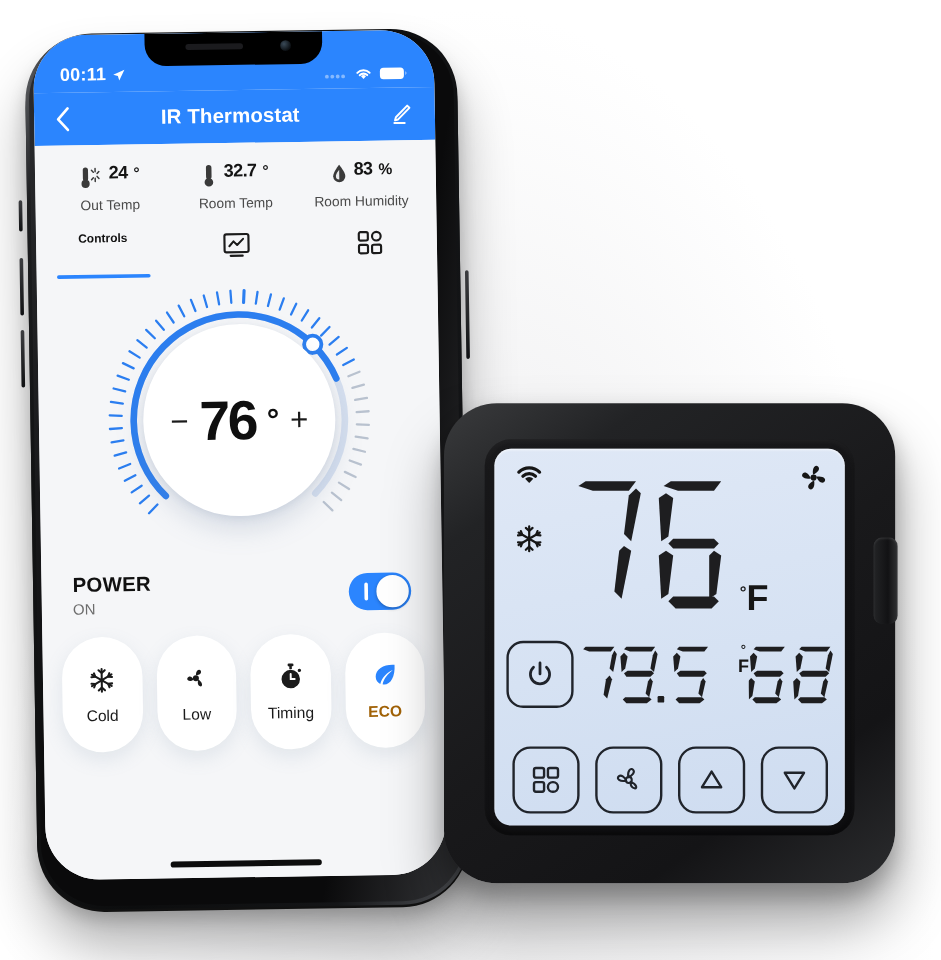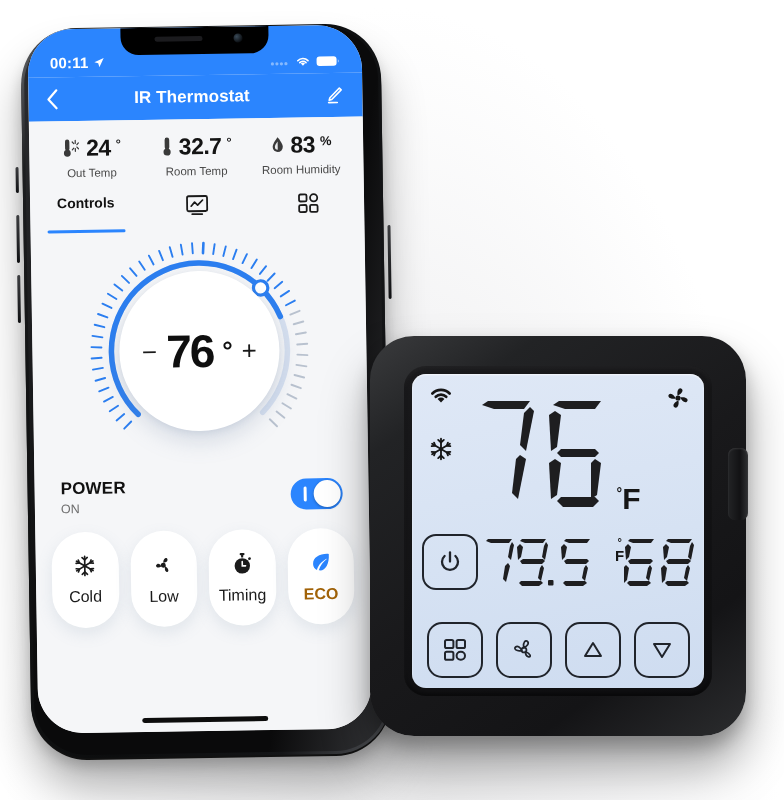--- a/index.html
+++ b/index.html
@@ -63,28 +63,28 @@
     height:44px;background:#2b85fe;color:#fff;display:flex;align-items:center;
     justify-content:space-between;padding:0 18px;box-sizing:border-box;
   }
   .nav-title{font-size:17px;font-weight:700;letter-spacing:.1px;}
 
   
   .app-body{background:#f5f6f8;height:612px;position:relative;}
   .stats{display:flex;padding:16px 10px 10px 10px;}
   .stat{flex:1;text-align:center;}
   .stat-top{display:flex;align-items:flex-start;justify-content:center;gap:5px;}
-  .stat-val{font-size:23px;font-weight:700;color:#141414;line-height:1;letter-spacing:-.5px;}
+  .stat-val{font-size:15px;font-weight:700;color:#141414;line-height:1;letter-spacing:-.5px;}
   .stat-unit{font-size:13px;font-weight:700;color:#141414;line-height:1;margin-top:1px;}
   .stat-lbl{font-size:11.5px;color:#4a4a4a;margin-top:7px;}
 
   
   .tabs{display:flex;align-items:flex-end;padding:6px 0 0 0;height:46px;box-sizing:border-box;}
   .tab{flex:1;text-align:center;position:relative;height:40px;display:flex;flex-direction:column;align-items:center;justify-content:flex-start;}
-  .tab-label{font-size:14px;font-weight:700;color:#111;}
+  .tab-label{font-size:10px;font-weight:700;color:#111;}
   .tab-underline{position:absolute;bottom:2px;left:50%;transform:translateX(-50%);
     width:78px;height:3px;border-radius:2px;background:#2b85fe;}
 
   
   .dial-area{position:relative;height:230px;}
   .dial{position:absolute;left:50%;top:4px;transform:translateX(-50%);width:228px;height:228px;}
   .dial-center{
     position:absolute;left:34px;top:34px;width:160px;height:160px;border-radius:50%;
     background:#fff;box-shadow:0 10px 22px rgba(120,140,170,.26), 0 2px 6px rgba(120,140,170,.14);
     display:flex;align-items:center;justify-content:center;
@@ -103,21 +103,21 @@
     box-shadow:0 1px 3px rgba(0,0,0,.3);}
   .toggle-bar{position:absolute;left:13px;top:8px;width:3px;height:15px;border-radius:2px;background:#fff;}
 
   
   .cards{display:flex;gap:12px;padding:8px 16px 0 16px;}
   .card{
     flex:1;height:96px;border-radius:48px;background:#fff;
     box-shadow:0 6px 16px rgba(120,140,170,.16);
     display:flex;flex-direction:column;align-items:center;justify-content:center;gap:10px;
   }
-  .card-label{font-size:16px;color:#1a1a1a;}
+  .card-label{font-size:13px;color:#1a1a1a;}
   .card.eco .card-label{color:#a16207;font-weight:700;}
   .home-ind{position:absolute;left:50%;bottom:9px;transform:translateX(-50%);
     width:126px;height:5px;border-radius:3px;background:#0d0d0d;}
 
   
   .device-wrap{position:absolute;left:360px;top:326px;width:400px;height:440px;}
   .device{
     position:absolute;left:10px;top:10px;width:376px;height:400px;border-radius:44px;
     background:linear-gradient(145deg,#3a3b3d 0%,#222325 18%,#19191b 50%,#141416 78%,#2b2c2e 100%);
     box-shadow:0 30px 48px rgba(0,0,0,.36), 0 10px 18px rgba(0,0,0,.22);

